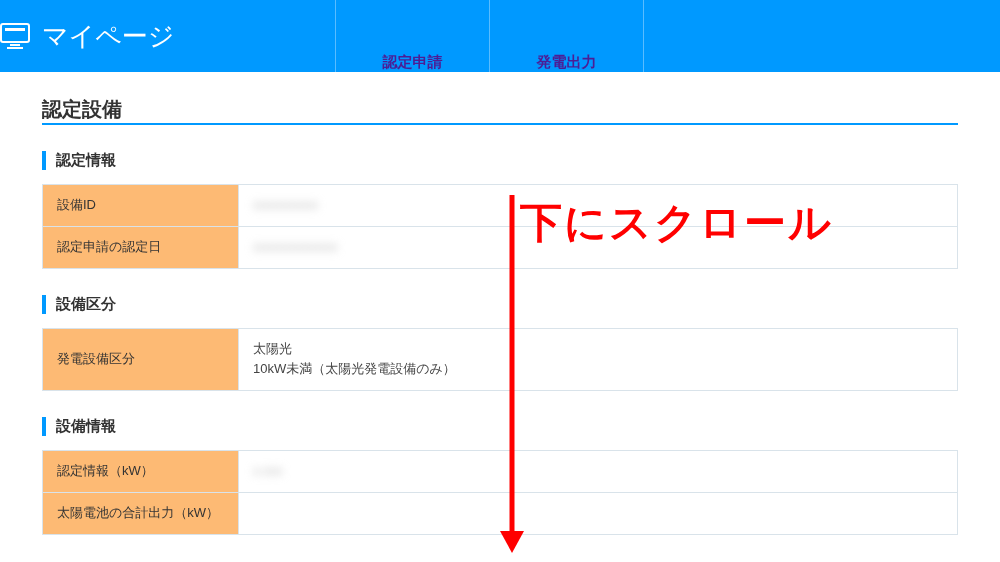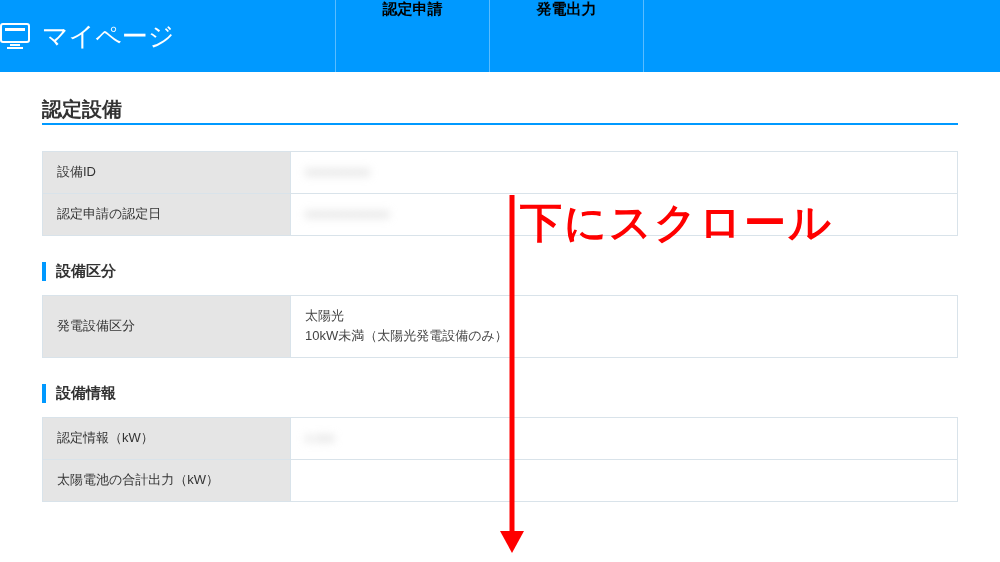--- a/index.html
+++ b/index.html
@@ -24,23 +24,23 @@
     color: #fff;
     font-size: 26px;
     font-weight: 500;
     gap: 12px;
     border-right: 1px solid rgba(255,255,255,0.35);
   }
   .brand svg { flex-shrink: 0; }
   .nav-item {
     width: 154px;
     display: flex;
-    align-items: flex-start;
+    align-items: flex-end;
     justify-content: center;
-    color: #000000;
+    color: #4c1d95;
     font-size: 15px;
     font-weight: 600;
     border-right: 1px solid rgba(255,255,255,0.35);
     cursor: pointer;
   }
   .content {
     padding: 24px 42px 0 42px;
   }
   .page-title {
     font-size: 20px;
@@ -64,22 +64,22 @@
     font-size: 13px;
     color: #444;
   }
   .table td {
     border: 1px solid #d9e3ea;
     padding: 10px 14px;
     vertical-align: middle;
     line-height: 1.6;
   }
   .table td.label {
-    background: #e5e5e5;
-    width: 248px;
+    background: #fdba74;
+    width: 196px;
     font-weight: 500;
     color: #333;
   }
   .blurred {
     filter: blur(4px);
     color: #bbb;
     user-select: none;
   }
   .annotation {
     position: absolute;
@@ -116,20 +116,21 @@
   </div>
   <div class="nav-item">
     <span>発電出力</span>
   </div>
 </div>
 
 <div class="content">
   <h1 class="page-title">認定設備</h1>
 
   <div class="section">
+    <div class="section-title">認定情報</div>
     <table class="table">
       <tbody>
           <tr>
         <td class="label">設備ID</td>
         <td><span class="blurred">xxxxxxxxxx</span></td>
       </tr>
       <tr>
         <td class="label">認定申請の認定日</td>
         <td><span class="blurred">xxxxxxxxxxxxx</span></td>
       </tr>

